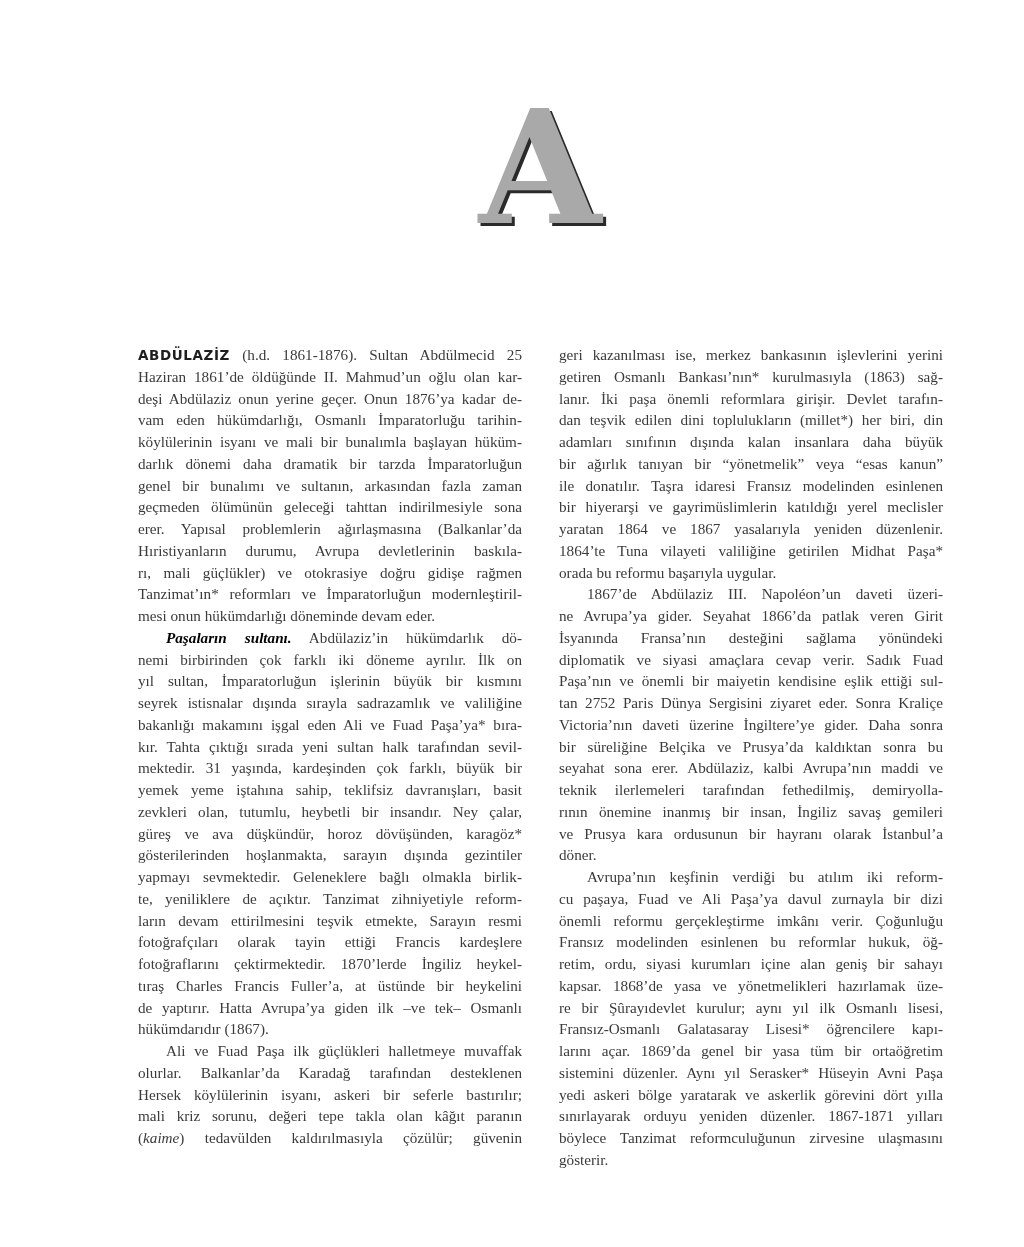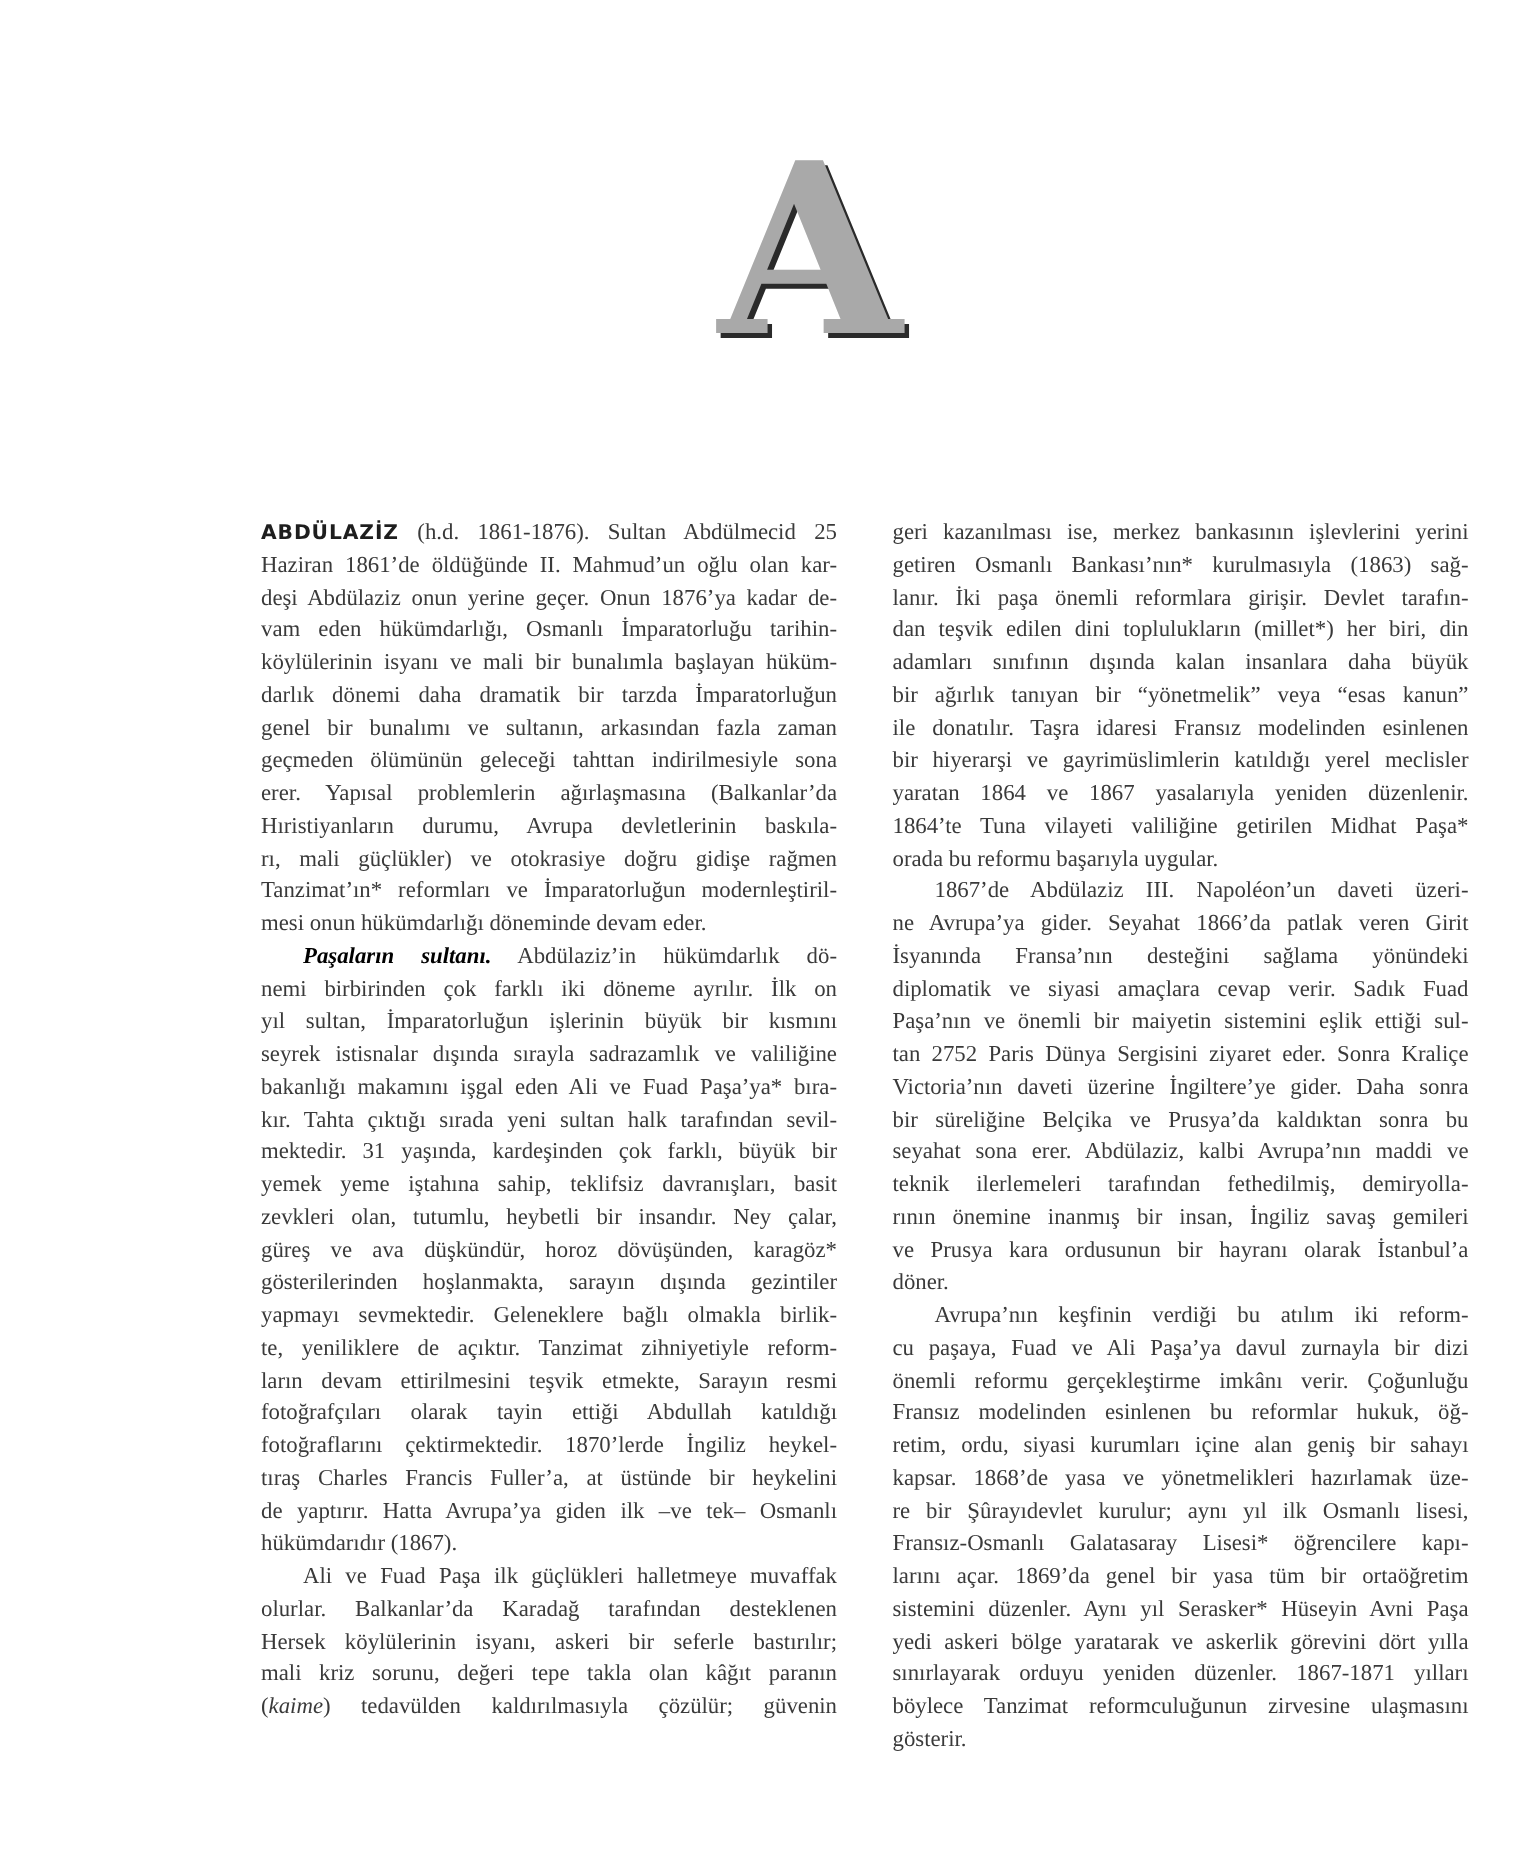--- a/index.html
+++ b/index.html
@@ -7,21 +7,20 @@
   .big-letter {
     position: absolute; left: 470px; top: 88px; width: 140px; text-align: center;
     font-family: "DejaVu Serif", serif; font-weight: bold; font-size: 158px; line-height: 160px;
     color: #a9a9a9;
     text-shadow: 3px 3px 0 #2a2a2a;
   }
   .col {
     position: absolute; top: 344px; width: 384px;
     font-family: "Liberation Serif", serif; font-size: 15.2px; line-height: 21.75px;
     color: #3a3a3a;
-    margin-left: 36px;
   }
   .col.left { left: 138px; }
   .col.right { left: 559px; }
   .line { display: block; white-space: nowrap; text-align: justify; text-align-last: justify; height: 21.75px; overflow: visible; }
   .line.last { text-align-last: left; }
   .line.indent { padding-left: 28px; }
   .headword {
     font-family: "DejaVu Sans", sans-serif; font-weight: bold; font-size: 13.5px; letter-spacing: 0.6px; color: #1e1e1e;
   }
   .subhead { font-style: italic; font-weight: bold; color: #000000; }
@@ -52,21 +51,21 @@
     <span class="line"><span>bakanlığı makamını işgal eden Ali ve Fuad Paşa’ya* bıra-</span></span>
     <span class="line"><span>kır. Tahta çıktığı sırada yeni sultan halk tarafından sevil-</span></span>
     <span class="line"><span>mektedir. 31 yaşında, kardeşinden çok farklı, büyük bir</span></span>
     <span class="line"><span>yemek yeme iştahına sahip, teklifsiz davranışları, basit</span></span>
     <span class="line"><span>zevkleri olan, tutumlu, heybetli bir insandır. Ney çalar,</span></span>
     <span class="line"><span>güreş ve ava düşkündür, horoz dövüşünden, </span><span style="">karagöz</span><span>*</span></span>
     <span class="line"><span>gösterilerinden hoşlanmakta, sarayın dışında gezintiler</span></span>
     <span class="line"><span>yapmayı sevmektedir. Geleneklere bağlı olmakla birlik-</span></span>
     <span class="line"><span>te, yeniliklere de açıktır. Tanzimat zihniyetiyle reform-</span></span>
     <span class="line"><span>ların devam ettirilmesini teşvik etmekte, Sarayın resmi</span></span>
-    <span class="line"><span>fotoğrafçıları olarak tayin ettiği Abdullah katıldığı</span></span>
+    <span class="line"><span>fotoğrafçıları olarak tayin ettiği Francis kardeşlere</span></span>
     <span class="line"><span>fotoğraflarını çektirmektedir. 1870’lerde İngiliz heykel-</span></span>
     <span class="line"><span>tıraş Charles Francis Fuller’a, at üstünde bir heykelini</span></span>
     <span class="line"><span>de yaptırır. Hatta Avrupa’ya giden ilk –ve tek– Osmanlı</span></span>
     <span class="line last"><span>hükümdarıdır (1867).</span></span>
     <span class="line indent"><span>Ali ve Fuad Paşa ilk güçlükleri halletmeye muvaffak</span></span>
     <span class="line"><span>olurlar. Balkanlar’da Karadağ tarafından desteklenen</span></span>
     <span class="line"><span>Hersek köylülerinin isyanı, askeri bir seferle bastırılır;</span></span>
     <span class="line"><span>mali kriz sorunu, değeri tepe takla olan kâğıt paranın</span></span>
     <span class="line"><span>(</span><span style="font-style: italic;">kaime</span><span>) tedavülden kaldırılmasıyla çözülür; güvenin</span></span>
   </div>
@@ -79,21 +78,21 @@
     <span class="line"><span>bir ağırlık tanıyan bir “yönetmelik” veya “esas kanun”</span></span>
     <span class="line"><span>ile donatılır. Taşra idaresi Fransız modelinden esinlenen</span></span>
     <span class="line"><span>bir hiyerarşi ve gayrimüslimlerin katıldığı yerel meclisler</span></span>
     <span class="line"><span>yaratan 1864 ve 1867 yasalarıyla yeniden düzenlenir.</span></span>
     <span class="line"><span>1864’te Tuna vilayeti valiliğine getirilen Midhat Paşa*</span></span>
     <span class="line last"><span>orada bu reformu başarıyla uygular.</span></span>
     <span class="line indent"><span>1867’de Abdülaziz III. Napoléon’un daveti üzeri-</span></span>
     <span class="line"><span>ne Avrupa’ya gider. Seyahat 1866’da patlak veren Girit</span></span>
     <span class="line"><span>İsyanında Fransa’nın desteğini sağlama yönündeki</span></span>
     <span class="line"><span>diplomatik ve siyasi amaçlara cevap verir. Sadık Fuad</span></span>
-    <span class="line"><span>Paşa’nın ve önemli bir maiyetin sistemini eşlik ettiği sul-</span></span>
+    <span class="line"><span>Paşa’nın ve önemli bir maiyetin kendisine eşlik ettiği sul-</span></span>
     <span class="line"><span>tan 2752 Paris Dünya Sergisini ziyaret eder. Sonra Kraliçe</span></span>
     <span class="line"><span>Victoria’nın daveti üzerine İngiltere’ye gider. Daha sonra</span></span>
     <span class="line"><span>bir süreliğine Belçika ve Prusya’da kaldıktan sonra bu</span></span>
     <span class="line"><span>seyahat sona erer. Abdülaziz, kalbi Avrupa’nın maddi ve</span></span>
     <span class="line"><span>teknik ilerlemeleri tarafından fethedilmiş, demiryolla-</span></span>
     <span class="line"><span>rının önemine inanmış bir insan, İngiliz savaş gemileri</span></span>
     <span class="line"><span>ve Prusya kara ordusunun bir hayranı olarak İstanbul’a</span></span>
     <span class="line last"><span>döner.</span></span>
     <span class="line indent"><span>Avrupa’nın keşfinin verdiği bu atılım iki reform-</span></span>
     <span class="line"><span>cu paşaya, Fuad ve Ali Paşa’ya davul zurnayla bir dizi</span></span>

